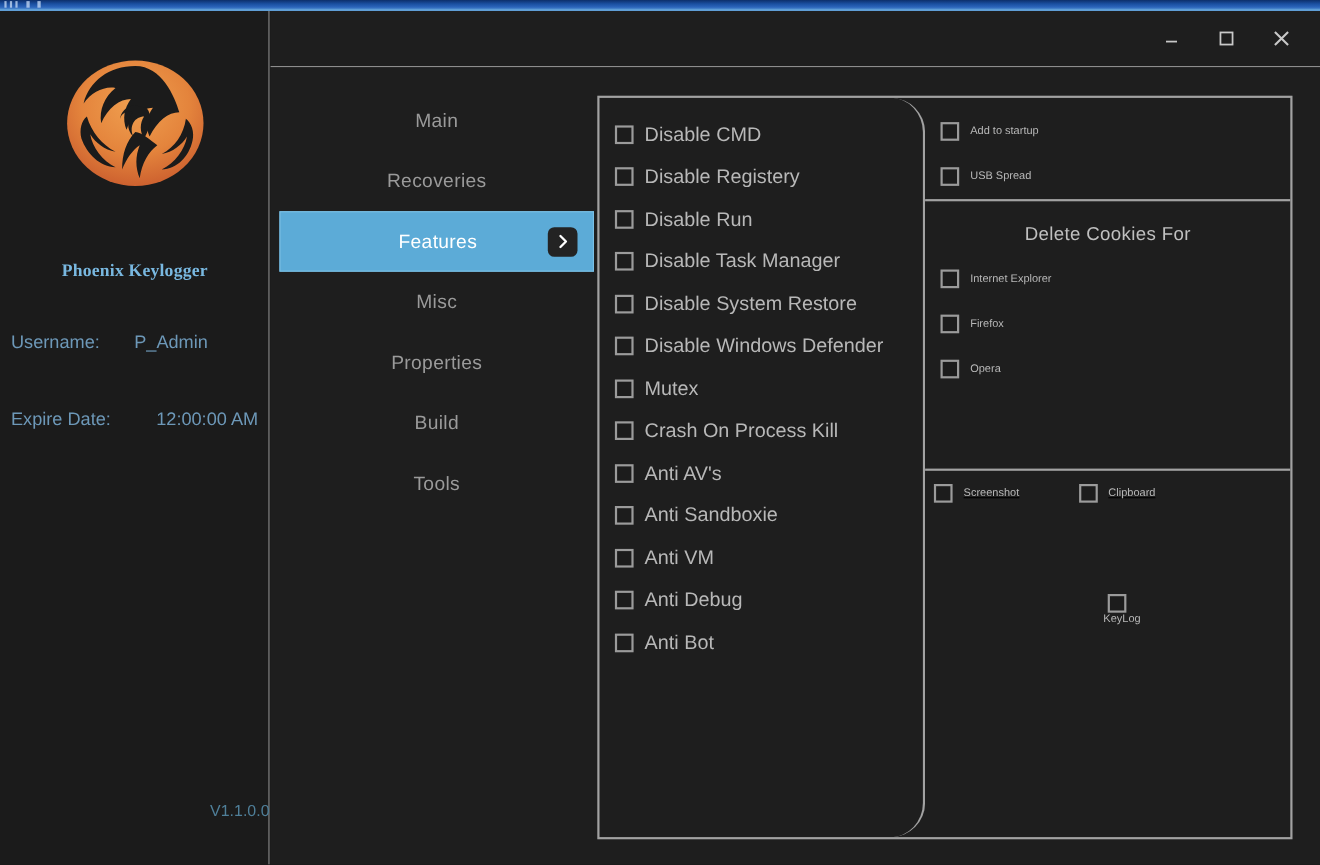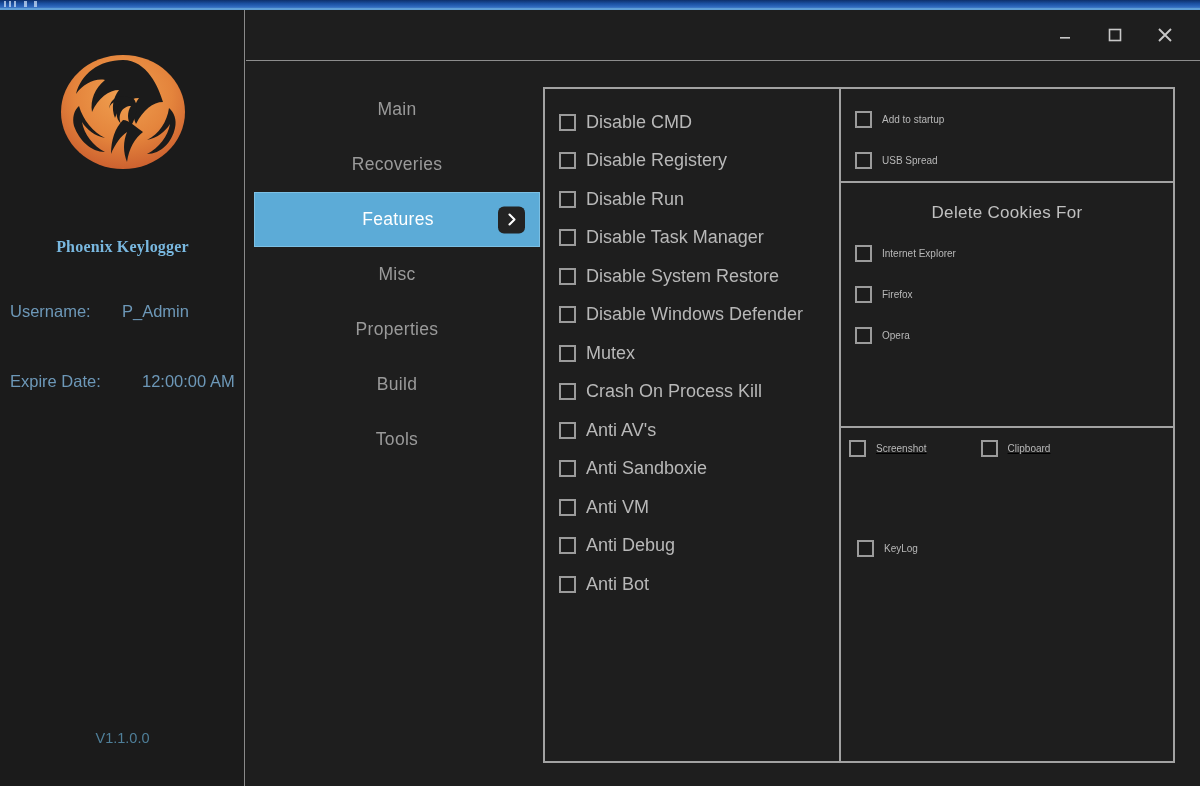--- a/index.html
+++ b/index.html
@@ -92,21 +92,21 @@
   .info-row.username { top: 292px; }
   .info-row.expire   { top: 362px; }
   .info-row .lbl { display: inline-block; }
   .info-row .val { display: inline-block; color: #6d98b8; }
   .info-row.username .lbl { width: 112px; }
   .info-row.expire   .lbl { width: 132px; }
   .version {
     position: absolute;
     left: 0; top: 720px;
     width: 245px;
-    text-align: center;
+    text-align: right;
     font-size: 14.5px;
     color: #4f7f99;
   }
 
   
   .content {
     position: absolute;
     left: 246px; top: 0;
     width: 954px;
     height: 776px;
@@ -194,20 +194,21 @@
     background: #1e1e1e;
   }
   .panel-left {
     position: absolute;
     left: 0; top: 0;
     width: 296px;
     height: 100%;
     box-sizing: border-box;
     border-right: 2px solid #a2a2a2;
     padding-top: 14px;
+    border-radius: 31px;
   }
   .panel-right {
     position: absolute;
     left: 296px; top: 0;
     right: 0;
     height: 100%;
     box-sizing: border-box;
   }
 
   .cb-row {
@@ -256,20 +257,21 @@
     height: 40px;
     padding-left: 8px;
     text-decoration: underline;
   }
   .pair-row .gap { width: 54px; flex: 0 0 auto; }
   .keylog-row {
     display: flex;
     align-items: center;
     padding-left: 16px;
     margin-top: 72px;
+    flex-direction: column;
   }
 </style>
 </head>
 <body>
 
 <div id="app">
 
   <div class="chrome-strip">
     <div class="tick" style="left:4px"></div>
     <div class="tick" style="left:9px"></div>

